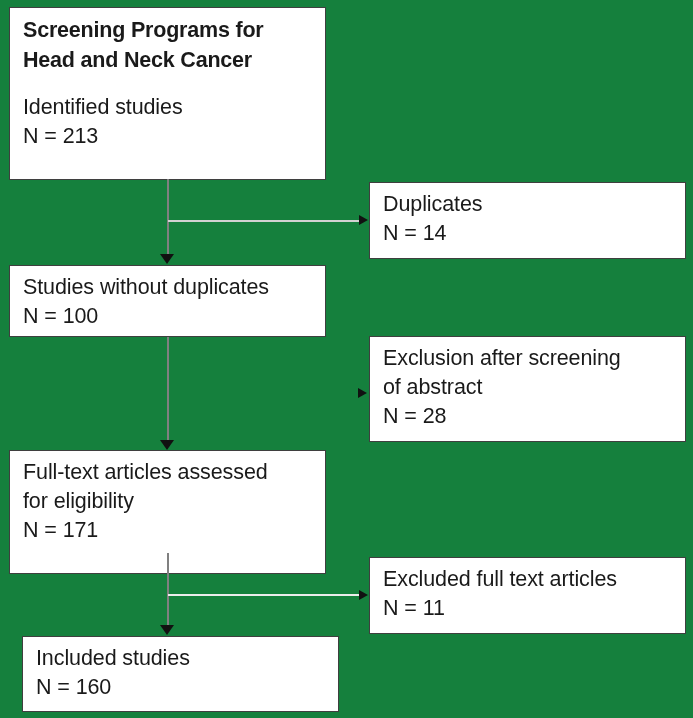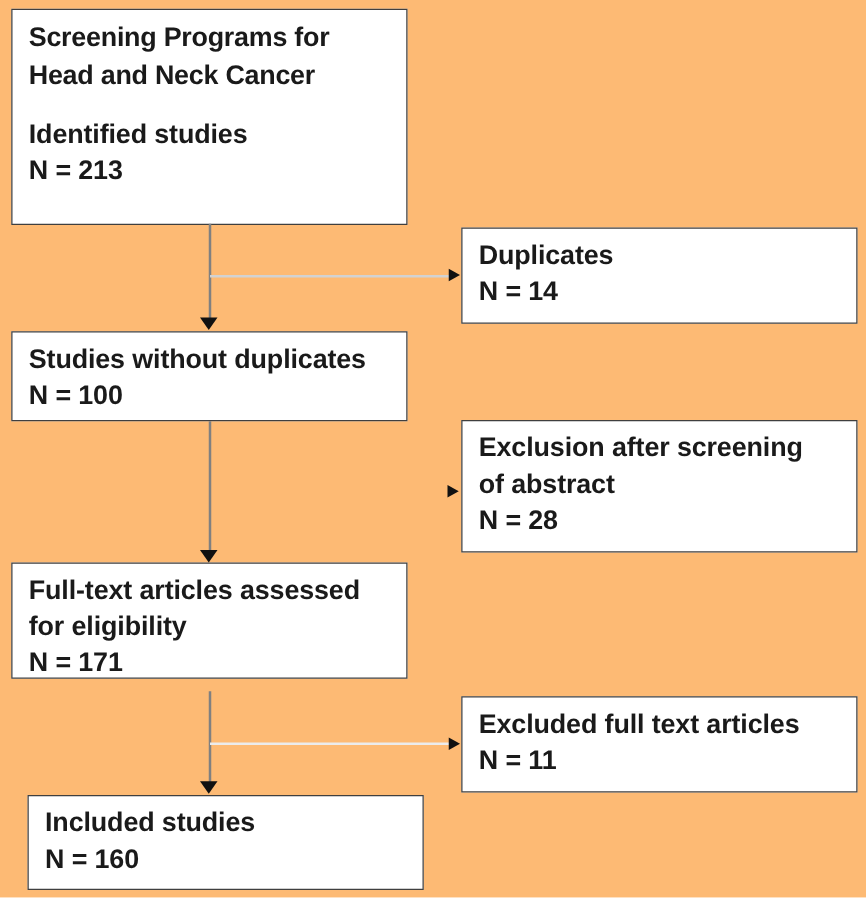--- a/index.html
+++ b/index.html
@@ -9,58 +9,57 @@
     background: #ffffff;
   }
   body {
     font-family: "Liberation Sans", sans-serif;
     -webkit-font-smoothing: antialiased;
   }
   #diagram {
     position: relative;
     width: 693px;
     height: 718px;
-    background: #fdba74;
+    background: #15803d;
     overflow: hidden;
   }
   
   .node {
     position: absolute;
     box-sizing: border-box;
     background: #ffffff;
     border: 1.6px solid #3f3f3f;
     padding: 7px 11px 6px 13px;
     display: block;
   }
   .line {
     display: block;
     font-size: 21.5px;
     line-height: 29px;
     color: #1a1a1a;
     white-space: nowrap;
     letter-spacing: -0.1px;
-    font-weight: bold;
   }
   .line.title {
     font-weight: bold;
     font-size: 21.5px;
     line-height: 30px;
     letter-spacing: -0.2px;
   }
   .spacer {
     display: block;
     height: 18px;
   }
 
   
   #node-identified      { left: 9px;   top: 7px;   width: 317px; height: 173px; }
   #node-duplicates      { left: 369px; top: 182px; width: 317px; height: 77px;  }
   #node-without-dup     { left: 9px;   top: 265px; width: 317px; height: 72px;  }
   #node-exclusion-abs   { left: 369px; top: 336px; width: 317px; height: 106px; }
-  #node-fulltext        { left: 9px;   top: 450px; width: 317px; height: 93px; }
+  #node-fulltext        { left: 9px;   top: 450px; width: 317px; height: 124px; }
   #node-excluded-full   { left: 369px; top: 557px; width: 317px; height: 77px;  }
   #node-included        { left: 22px;   top: 636px; width: 317px; height: 76px;  }
 
   
   .vline {
     position: absolute;
     width: 2.4px;
     background: #808080;
   }
   .hline {

